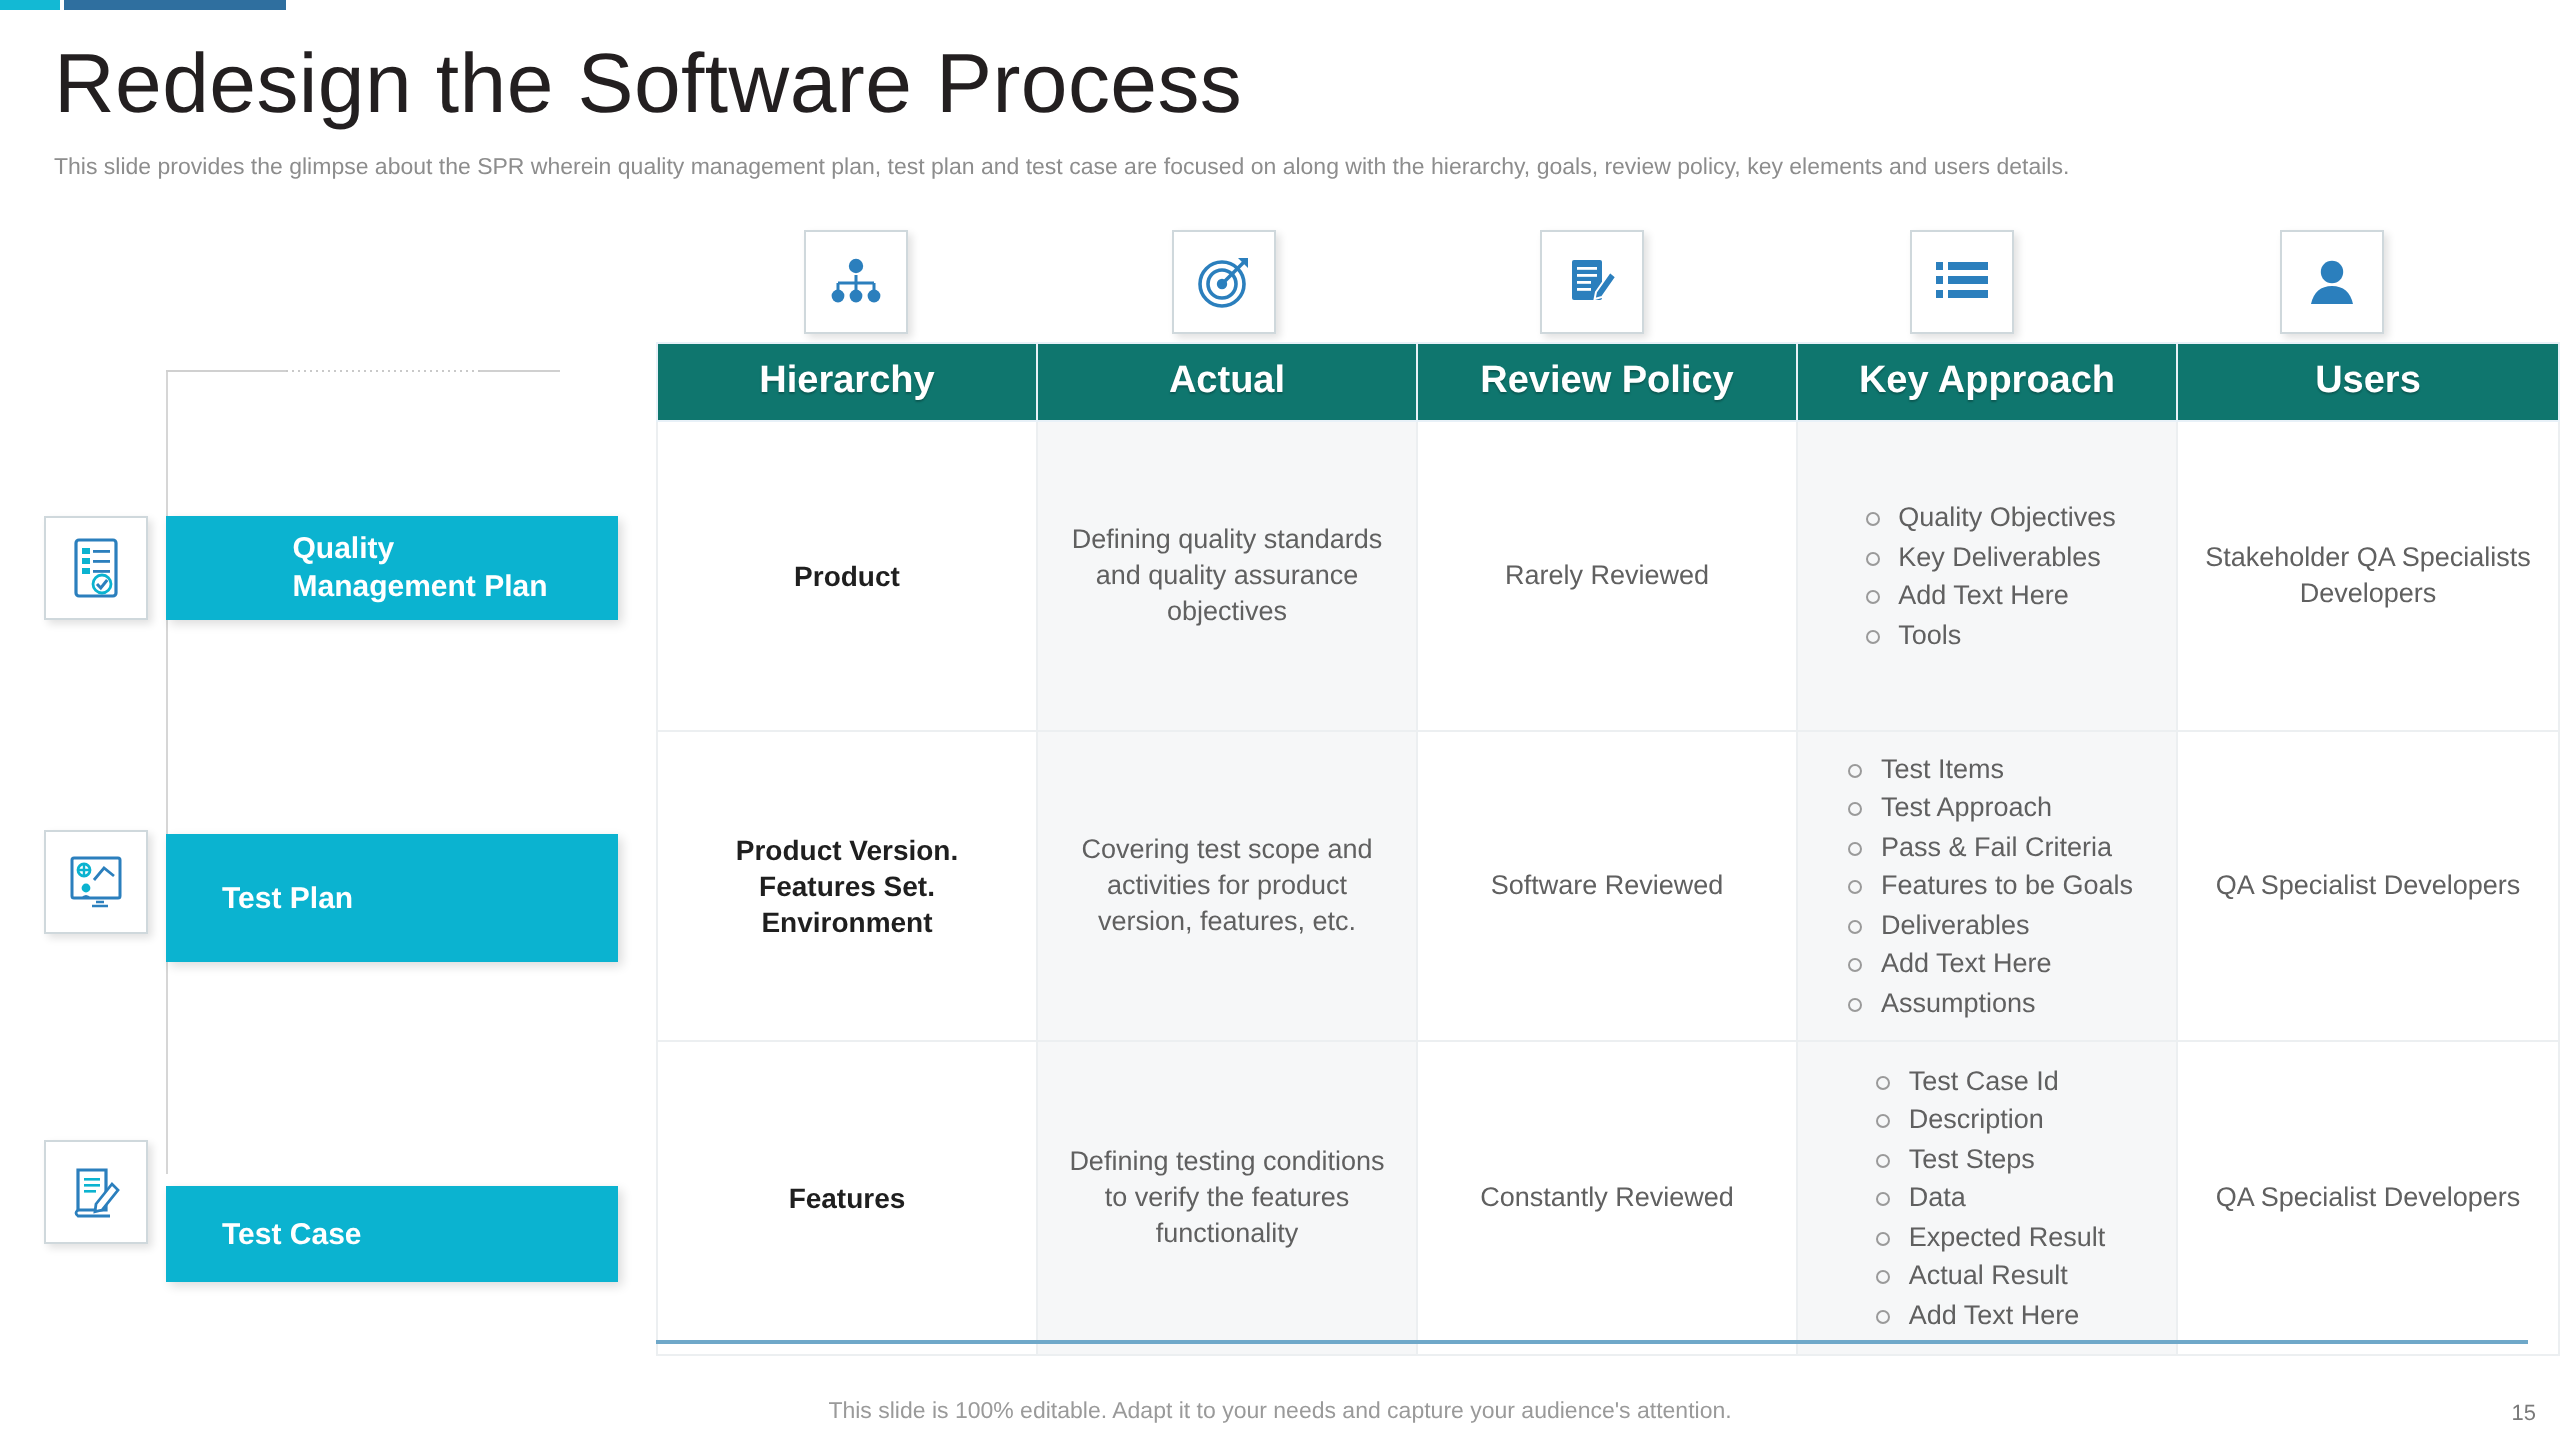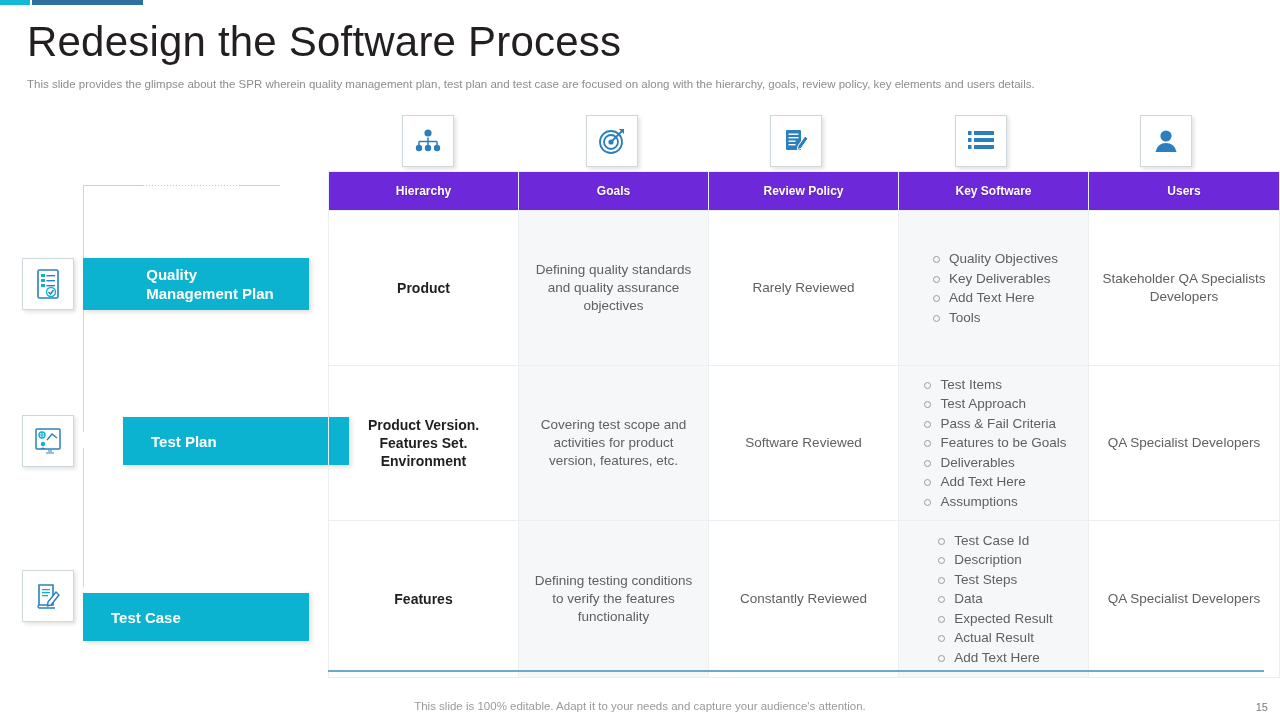--- a/index.html
+++ b/index.html
@@ -69,22 +69,22 @@
     box-shadow:2px 2px 4px rgba(0,0,0,.12);
     display:flex;align-items:center;justify-content:center;
   }
 
   
   .table{
     position:absolute;left:328px;top:171px;width:936px;
     border-collapse:collapse;table-layout:fixed;
   }
   .table th{
-    background:#6d28d9;color:#fff;
-    font-size:12px;font-weight:bold;
+    background:#0f766e;color:#fff;
+    font-size:19px;font-weight:bold;
     height:36px;border:1px solid #e8f1f8;
     text-shadow:0 1px 1px rgba(0,0,0,.25);
   }
   .table td{
     border:1px solid #eceff1;
     vertical-align:middle;text-align:center;
     font-size:13.5px;color:#606060;line-height:18px;
     padding:8px 10px;box-sizing:border-box;
   }
   .table td.shade{background:#f6f7f8;}
@@ -173,21 +173,21 @@
     </div>
     <div class="notch" style="top:17px;"></div>
   </div>
 
   <div class="rail-label" style="top:88px;height:52px;justify-content:center;">
     <span>
       <span>Quality</span><br>
       <span>Management Plan</span>
     </span>
   </div>
-  <div class="rail-label" style="top:247px;height:48px;margin-left:40px;">
+  <div class="rail-label" style="top:247px;height:64px;">
     <span>Test Plan</span>
   </div>
   <div class="rail-label" style="top:423px;height:48px;">
     <span>Test Case</span>
   </div>
 </div>
 
 <div class="col-icon-box" style="left:402px;top:115px;">
   <svg width="28" height="26" viewBox="0 0 28 26">
     <circle cx="14" cy="5" r="3.6" fill="#2b7fbd"></circle>
@@ -230,23 +230,23 @@
   <svg width="28" height="28" viewBox="0 0 28 28">
     <circle cx="14" cy="9" r="5.6" fill="#2b7fbd"></circle>
     <path d="M3.5 25 q2 -9 10.5 -9 q8.5 0 10.5 9 z" fill="#2b7fbd"></path>
   </svg>
 </div>
 
 <table class="table">
   <thead>
     <tr>
       <th style="width:187px">Hierarchy</th>
-      <th style="width:187px">Goals</th>
+      <th style="width:187px">Actual</th>
       <th style="width:187px">Review Policy</th>
-      <th style="width:187px">Key Software</th>
+      <th style="width:187px">Key Approach</th>
       <th style="width:188px">Users</th>
     </tr>
   </thead>
   <tbody>
     <tr class="r1">
       <td class="hier">Product</td>
       <td class="shade">Defining quality standards and quality assurance objectives</td>
       <td>Rarely Reviewed</td>
       <td class="shade">
         <ul class="kl"><li>Quality Objectives</li><li>Key Deliverables</li><li>Add Text Here</li><li>Tools</li></ul>

